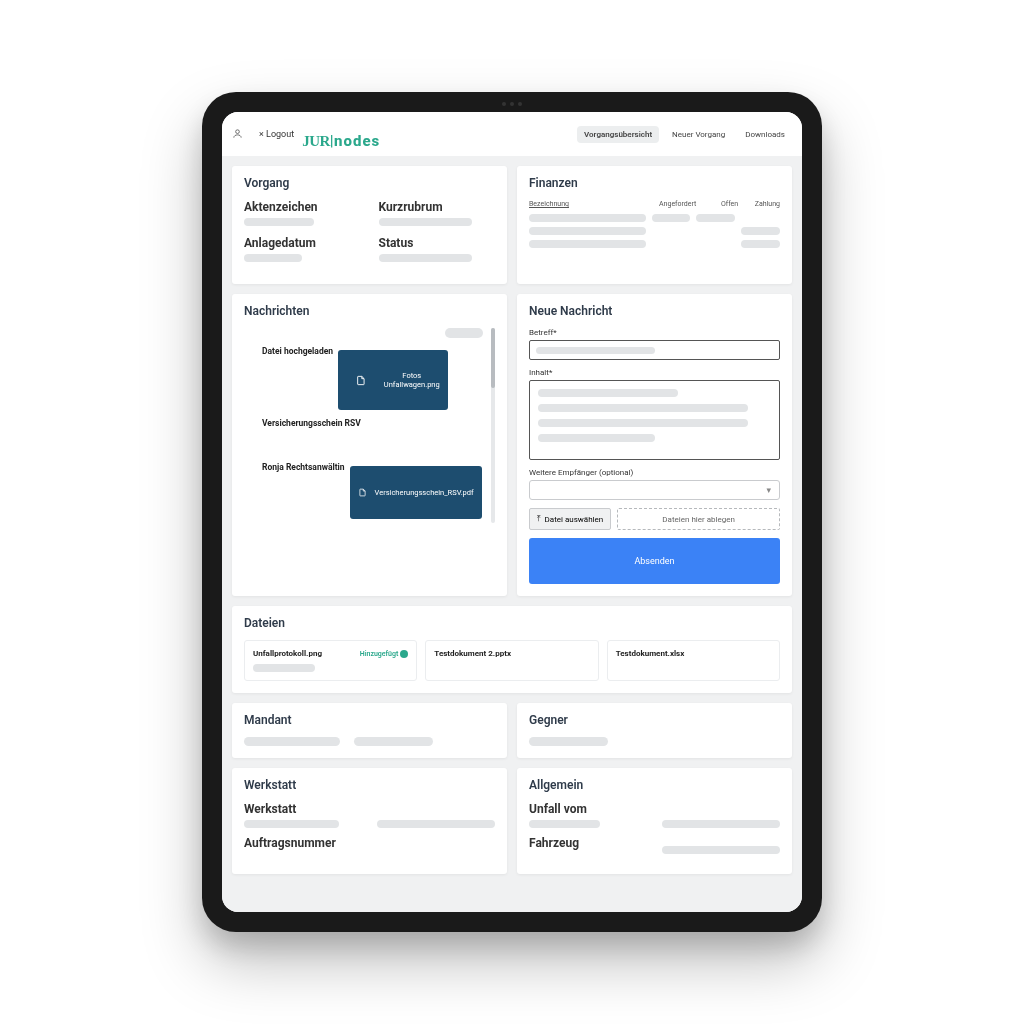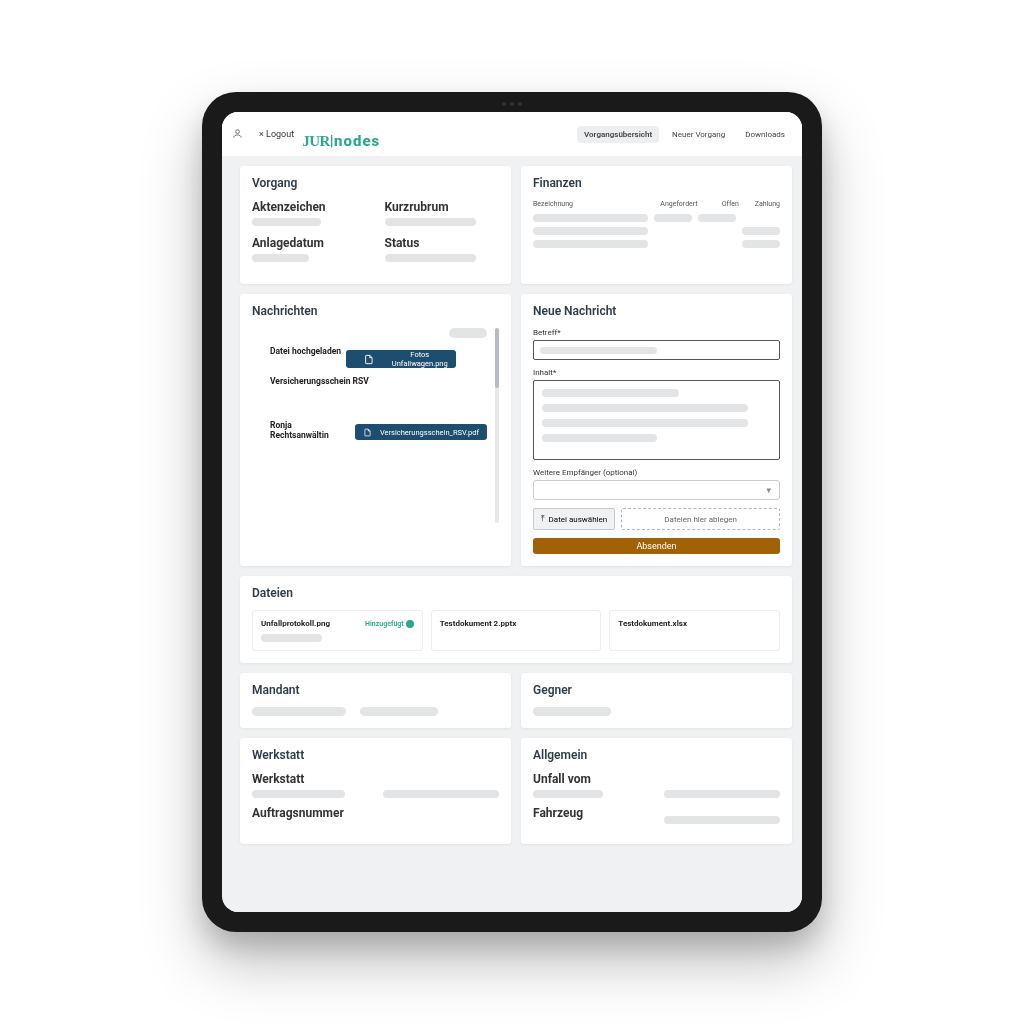--- a/index.html
+++ b/index.html
@@ -74,39 +74,38 @@
 
   .content {
     flex:1;
     overflow:hidden;
     padding: 10px;
     display:grid;
     grid-template-columns: 1fr 1fr;
     grid-auto-rows: min-content;
     gap:10px;
     background:#f0f1f2;
-    margin-left:8px;
   }
   .card {
     background:#fff;
     border-radius:3px;
     padding:10px 12px 12px;
     box-shadow: 0 1px 3px rgba(0,0,0,0.06);
   }
   .card h2 { font-size:12px; font-weight:600; color:#2f3b4a; margin-bottom:10px; }
   .field-row { display:flex; gap:18px; margin-bottom:10px; }
   .field { flex:1; }
   .field-label { font-size:12px; color:#333; font-weight:700; margin-bottom:4px; }
   .skel { background:#e2e4e6; border-radius:8px; height:8px; }
   .skel.w60{width:60%;} .skel.w80{width:80%;} .skel.w40{width:40%;} .skel.w90{width:90%;}
   .skel.w50{width:50%;}
 
   
   .fin-head { display:flex; font-size:7px; color:#555; margin-bottom:6px; }
-  .fin-head .c1{flex:3;} .fin-head .c2,.fin-head .c3,.fin-head .c4{flex:1; text-align:right;}
+  .fin-head .c1{flex:3;text-decoration:underline;} .fin-head .c2,.fin-head .c3,.fin-head .c4{flex:1; text-align:right;}
   .fin-row { display:flex; gap:6px; margin-bottom:5px; align-items:center;}
   .fin-row .skel { height:8px; }
   .fin-row .c1{flex:3;} .fin-row .c2,.fin-row .c3,.fin-row .c4{flex:1;}
 
   
   .msgs-wrap { position:relative; display:flex; gap:4px;}
   .msgs {
     flex:1;
     height:195px;
     overflow:hidden;
@@ -118,21 +117,21 @@
   }
   .scroll-track { width:4px; height:195px; background:#e6e8ea; border-radius:2px; position:relative;}
   .scroll-thumb { position:absolute; top:0; width:100%; height:60px; background:#b8bcc0; border-radius:2px;}
   .msg-date { align-self:flex-end; }
   .msg-date .skel { height:10px; width:38px; border-radius:10px;}
   .msg-title { font-size:8.5px; font-weight:700; color:#222; }
   .attachment {
     background:#1d4d6f;
     color:#fff;
     font-size:7.5px;
-    padding:0 8px;
+    padding:21px 8px;
     border-radius:3px;
     display:flex;
     align-items:center;
     gap:8px;
     margin-top:4px;
   }
   .attachment .doc-icon { width:9px; height:11px; }
   .attachment .doc-icon svg { stroke:#fff; fill:none; width:100%; height:100%;}
   .attachment span { flex:1; text-align:center; }
   .msg-block { display:flex; flex-direction:row; gap:5px; }
@@ -191,25 +190,25 @@
     flex:1;
     border:1px dashed #b6b9bc;
     font-size:8px;
     color:#666;
     display:flex;
     align-items:center;
     justify-content:center;
     border-radius:2px;
   }
   .btn-primary {
-    background:#a16207;
+    background:#3b82f6;
     color:#fff;
     text-align:center;
     font-size:9px;
-    padding:3px;
+    padding:18px;
     border-radius:3px;
     cursor:pointer;
   }
 
   
   .full { grid-column: 1 / -1; }
   .files-grid { display:flex; gap:8px; }
   .file-card {
     flex:1;
     border:1px solid #ebedef;

